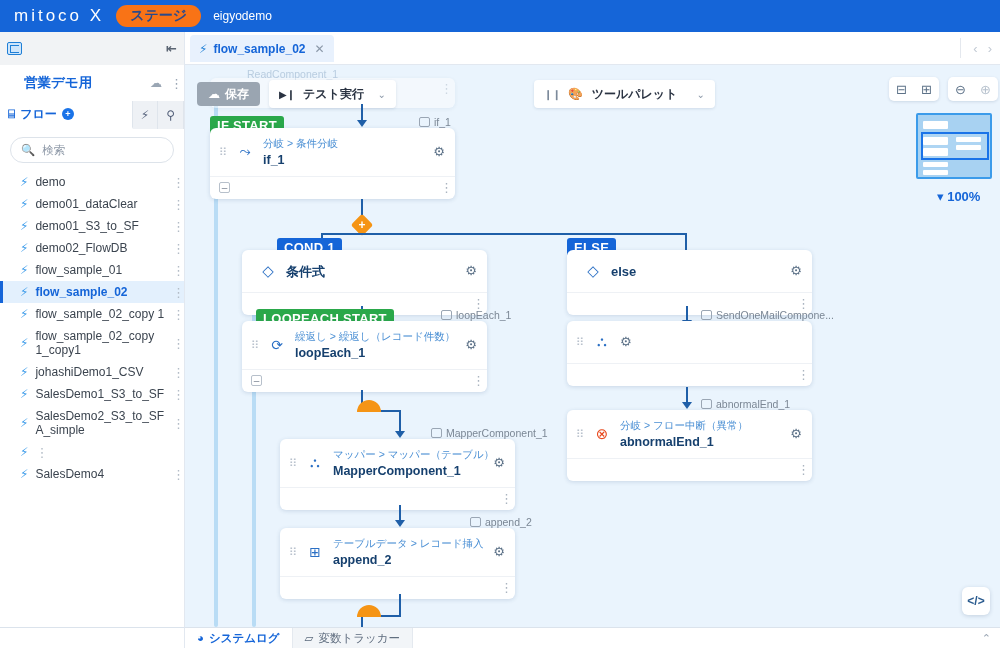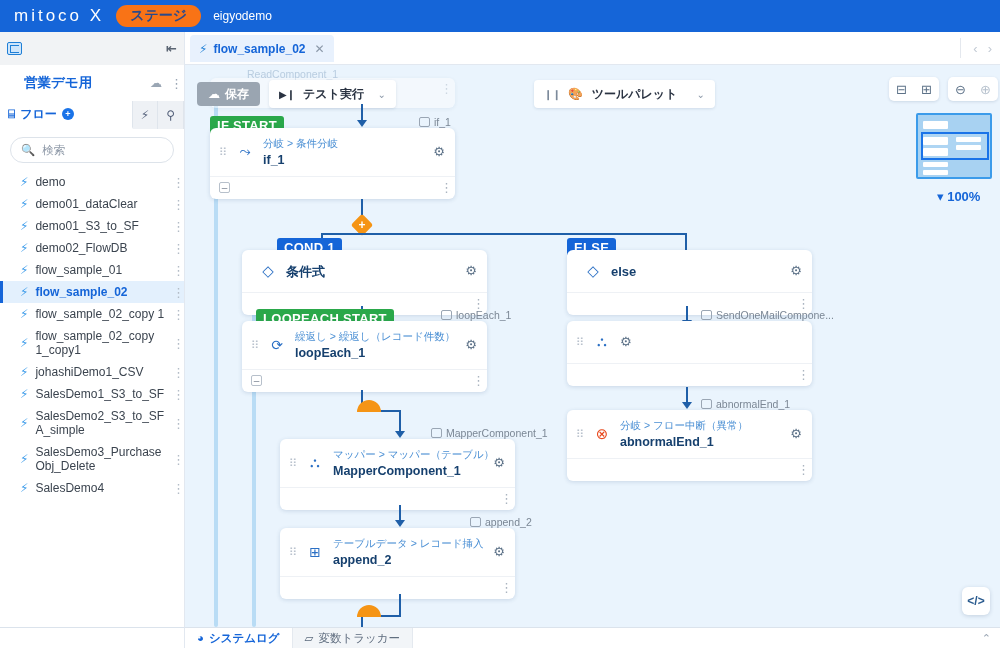--- a/index.html
+++ b/index.html
@@ -326,21 +326,20 @@
           <span class="nm">SalesDemo1_S3_to_SF</span>
           <span class="kebab">⋮</span>
         </div>
         <div class="litem">
           <span class="bolt">⚡</span>
           <span class="nm">SalesDemo2_S3_to_SF A_simple</span>
           <span class="kebab">⋮</span>
         </div>
         <div class="litem">
           <span class="bolt">⚡</span>
-          <span class="nm">SalesDemo3_Purchase Obj_Delete</span>
           <span class="kebab">⋮</span>
         </div>
         <div class="litem">
           <span class="bolt">⚡</span>
           <span class="nm">SalesDemo4</span>
           <span class="kebab">⋮</span>
         </div>
       </div>
   </div>
 

